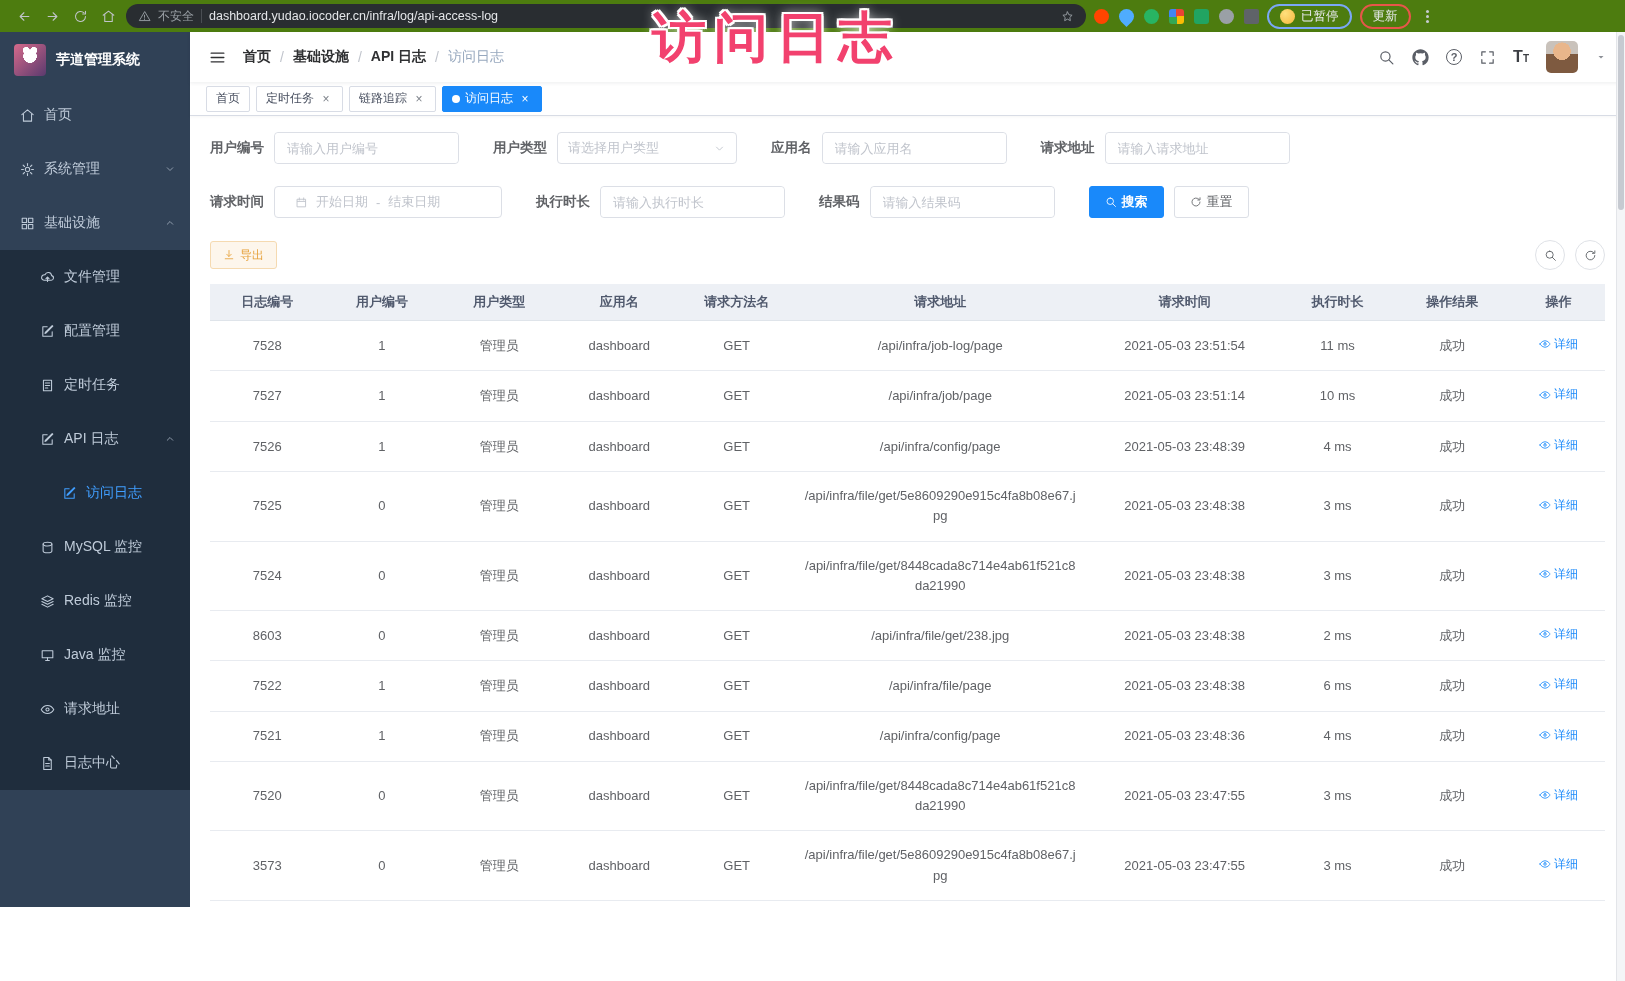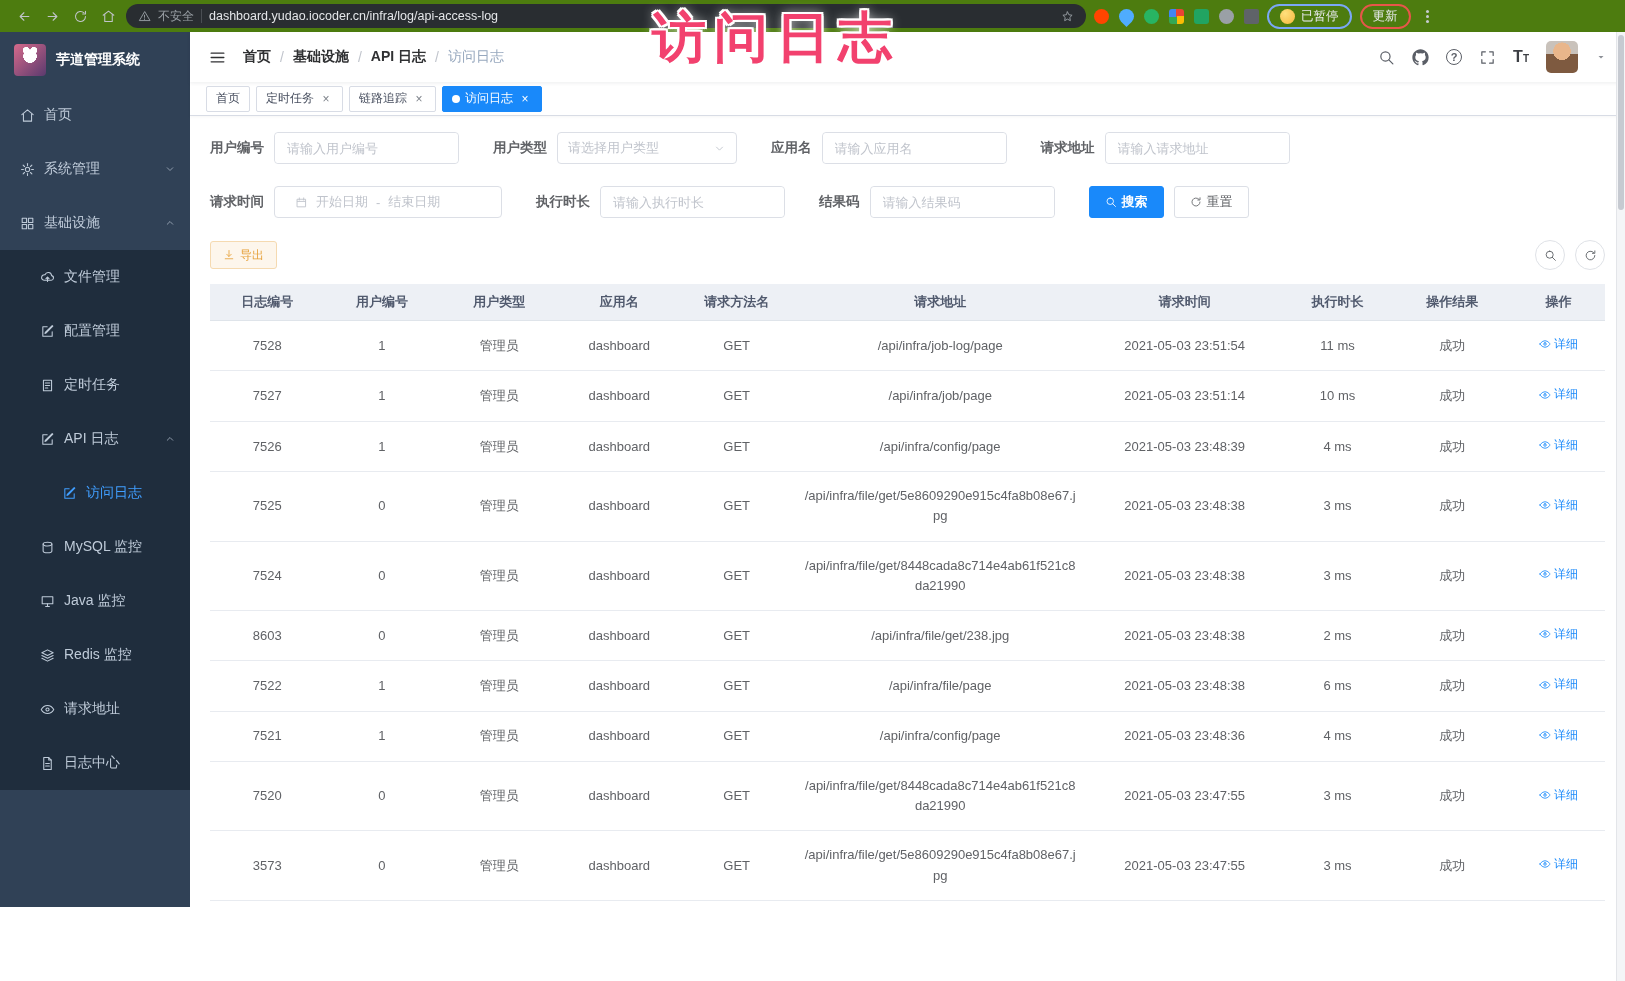--- a/index.html
+++ b/index.html
@@ -334,36 +334,36 @@
               <svg viewBox="0 0 24 24" fill="none" stroke="currentColor" stroke-width="1.7" stroke-linecap="round" stroke-linejoin="round">
                 <path d="M5 6.5c0-1.7 3.1-3 7-3s7 1.3 7 3-3.1 3-7 3-7-1.3-7-3z"></path>
                 <path d="M5 6.5v11c0 1.7 3.1 3 7 3s7-1.3 7-3v-11"></path>
               </svg>
             </span>
             <span class="mlabel">MySQL 监控</span>
           </div>
           <div class="menu-item lvl2">
             <span class="mi">
               <svg viewBox="0 0 24 24" fill="none" stroke="currentColor" stroke-width="1.7" stroke-linecap="round" stroke-linejoin="round">
+                <path d="M12 3L3 7.5l9 4.5 9-4.5z"></path>
+                <path d="M3 12l9 4.5 9-4.5"></path>
+                <path d="M3 16.5L12 21l9-4.5"></path>
+              </svg>
+            </span>
+            <span class="mlabel">Redis 监控</span>
+          </div>
+          <div class="menu-item lvl2">
+            <span class="mi">
+              <svg viewBox="0 0 24 24" fill="none" stroke="currentColor" stroke-width="1.7" stroke-linecap="round" stroke-linejoin="round">
                 <path d="M3.5 4.5h17v11h-17z"></path>
                 <path d="M9 20h6"></path>
                 <path d="M12 15.5V20"></path>
               </svg>
             </span>
             <span class="mlabel">Java 监控</span>
-          </div>
-          <div class="menu-item lvl2">
-            <span class="mi">
-              <svg viewBox="0 0 24 24" fill="none" stroke="currentColor" stroke-width="1.7" stroke-linecap="round" stroke-linejoin="round">
-                <path d="M12 3L3 7.5l9 4.5 9-4.5z"></path>
-                <path d="M3 12l9 4.5 9-4.5"></path>
-                <path d="M3 16.5L12 21l9-4.5"></path>
-              </svg>
-            </span>
-            <span class="mlabel">Redis 监控</span>
           </div>
           <div class="menu-item lvl2">
             <span class="mi">
               <svg viewBox="0 0 24 24" fill="none" stroke="currentColor" stroke-width="1.7" stroke-linecap="round" stroke-linejoin="round">
                 <path d="M2 12s3.5-6.5 10-6.5S22 12 22 12s-3.5 6.5-10 6.5S2 12 2 12z"></path>
                 <path d="M12 9.5a2.5 2.5 0 1 0 .001 5 2.5 2.5 0 0 0 0-5z"></path>
               </svg>
             </span>
             <span class="mlabel">请求地址</span>
           </div>

